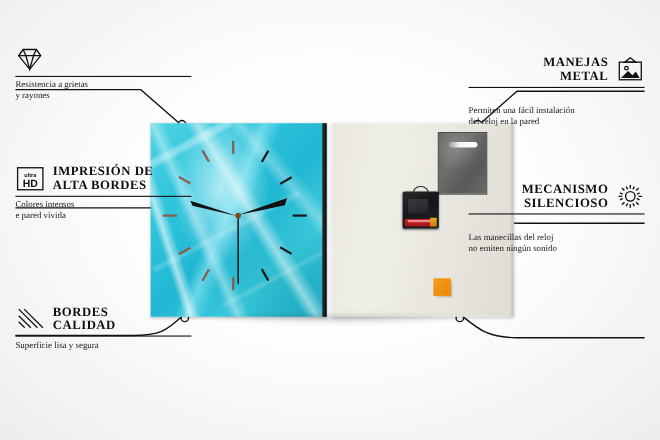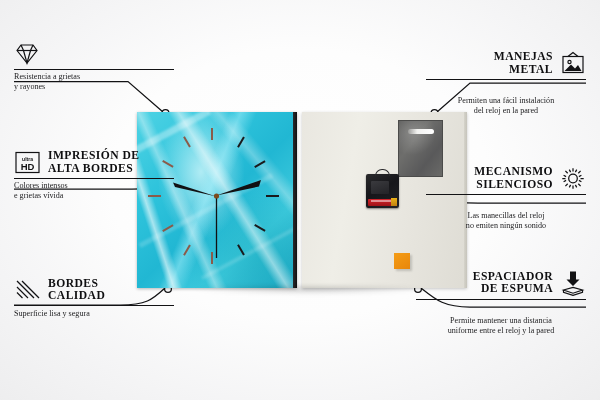--- a/index.html
+++ b/index.html
@@ -29,21 +29,21 @@
     font-family:"Liberation Serif", serif;
     font-size:8.1px;
     line-height:10px;
     color:#1c1c1e;
     margin-top:2.5px;
     white-space:pre-line;
   }
   .left .cal-head { justify-content:flex-start; }
   .left .cal-sub  { text-align:left; }
   .right .cal-head{ justify-content:flex-end; }
-  .right .cal-sub { text-align:center;margin-top:16px; }
+  .right .cal-sub { text-align:left;margin-top:16px; }
   .right .cal-title { text-align:right; }
 
   .icn { flex:0 0 auto; display:block; }
 
   
   #wires { position:absolute; inset:0; }
 
   
   #product { position:absolute; left:137px; top:110px; width:335px; height:180px; }
 
@@ -235,21 +235,21 @@
       <svg class="icn" width="27" height="25" viewBox="0 0 27 25">
         <rect x="2" y="2.5" width="23" height="20" fill="none" stroke="#121214" stroke-width="1.2"></rect>
         <text x="13.5" y="11" font-family="Liberation Sans, sans-serif" font-size="5" font-weight="700" fill="#121214" text-anchor="middle">ultra</text>
         <text x="13.5" y="20" font-family="Liberation Sans, sans-serif" font-size="9.5" font-weight="700" fill="#121214" text-anchor="middle">HD</text>
       </svg>
       <div class="cal-title">IMPRESIÓN DE
 ALTA BORDES</div>
     </div>
     <div class="cal-rule" style="width:160px;"></div>
     <div class="cal-sub">Colores intensos
-e grietas vívida</div>
+e pared vívida</div>
   </div>
 
   <div class="callout left" style="left:14px; top:278px; width:160px;">
     <div class="cal-head">
       <svg class="icn" width="27" height="22" viewBox="0 0 27 22">
         <g stroke="#121214" stroke-width="1.15" fill="none">
           <path d="M3,2 L20,19"></path>
           <path d="M8,2 L25,19"></path>
           <path d="M3,8 L14,19"></path>
           <path d="M3,13.5 L8.5,19"></path>
@@ -295,30 +295,14 @@
                    M3.6,9.3 L6.1,10.6 M18.9,14.4 L21.4,15.7
                    M3.6,15.7 L6.1,14.4 M18.9,10.6 L21.4,9.3"></path>
         </g>
       </svg>
     </div>
     <div class="cal-rule" style="width:160px;"></div>
     <div class="cal-sub">Las manecillas del reloj
 no emiten ningún sonido</div>
   </div>
 
-  <div class="callout right" style="left:416px; top:270px; width:170px;">
-    <div class="cal-head">
-      <div class="cal-title">ESPACIADOR
-DE ESPUMA</div>
-      <svg class="icn" width="26" height="26" viewBox="0 0 26 26">
-        <g fill="none" stroke="#121214" stroke-width="1.2">
-          <path d="M10,1.5 h6 v8 h3.5 L13,16 L6.5,9.5 H10 Z" fill="#121214" stroke="none"></path>
-          <path d="M13,17.3 L22.5,20 L13,23.2 L3.5,20 Z"></path>
-          <path d="M3.5,20 v2.2 L13,25.4 L22.5,22.2 V20"></path>
-        </g>
-      </svg>
-    </div>
-    <div class="cal-rule" style="width:170px;"></div>
-    <div class="cal-sub">Permite mantener una distancia
-uniforme entre el reloj y la pared</div>
-  </div>
 
 </div>
 
 </body></html>

